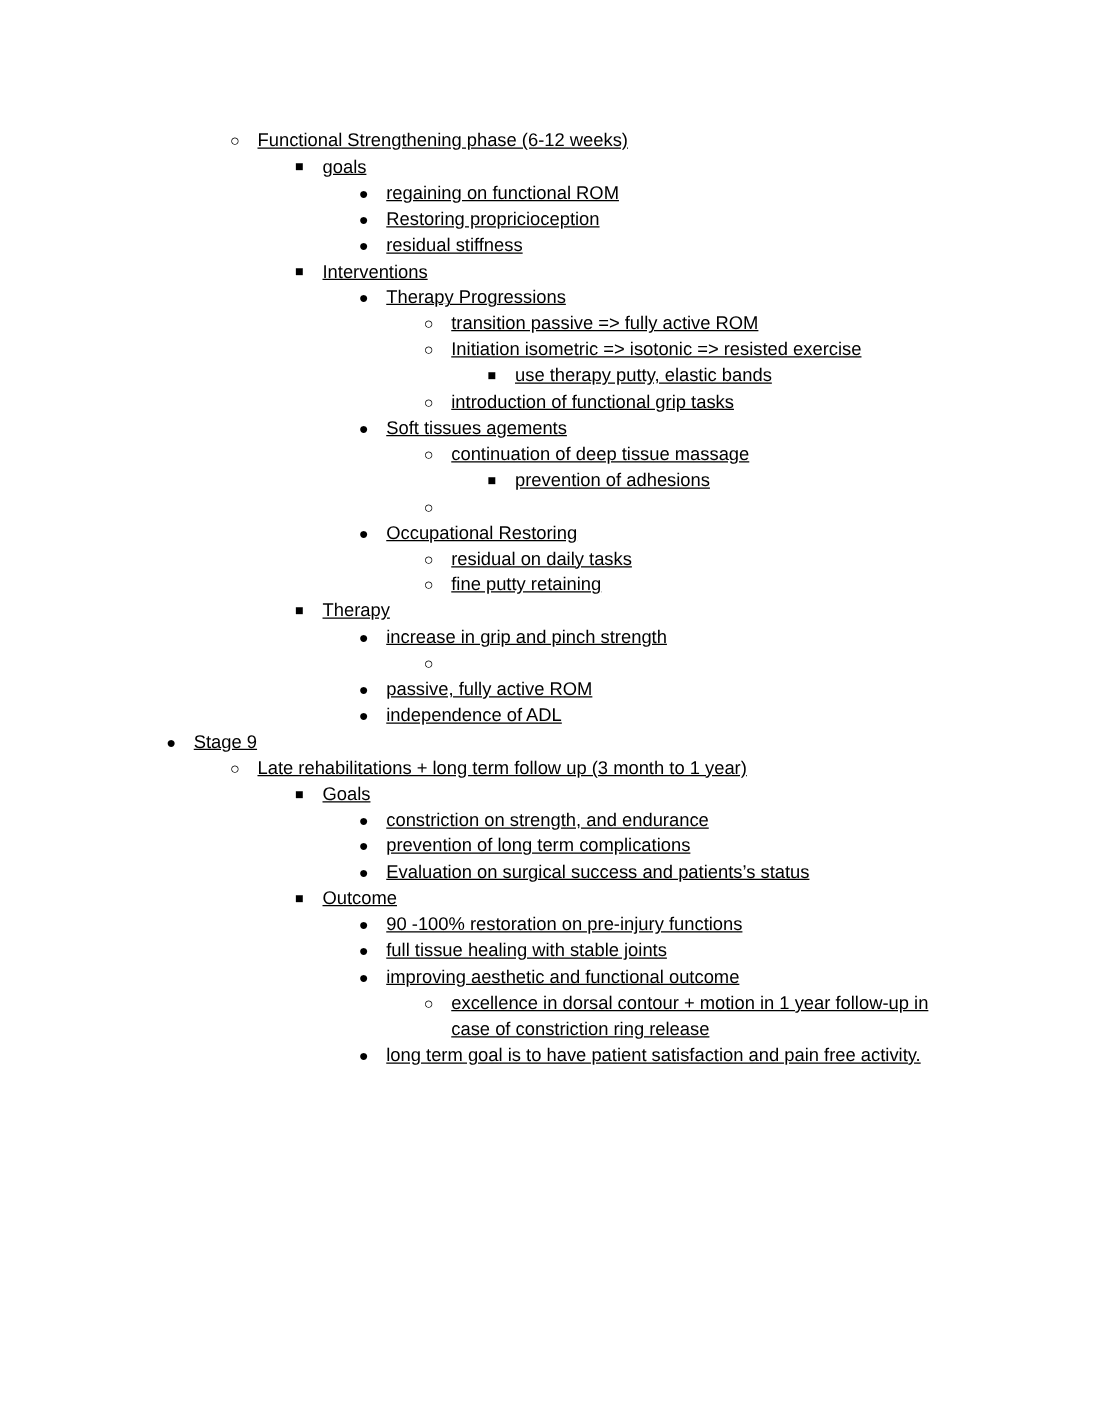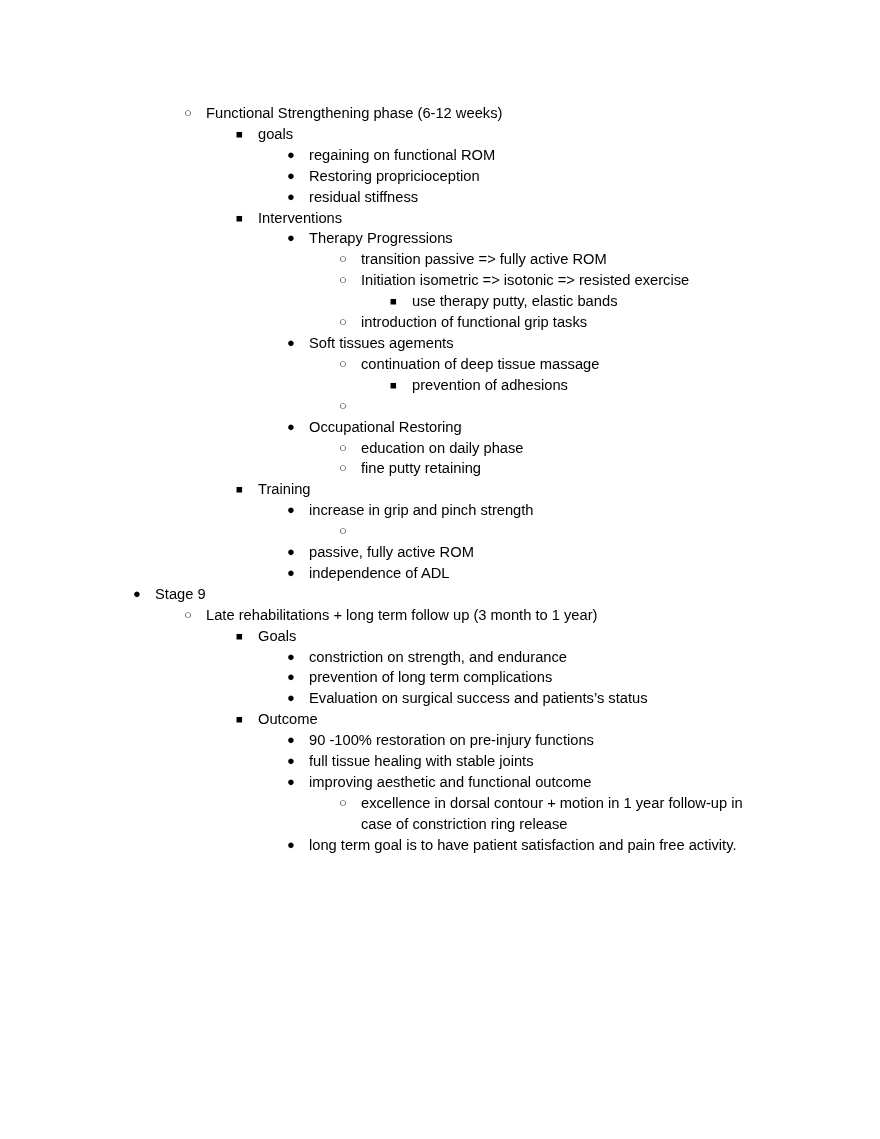--- a/index.html
+++ b/index.html
@@ -36,20 +36,21 @@
     width: 22px;
     text-align: left;
     user-select: none;
   }
   .row .bullet.square { font-size: 11.5px; line-height: 20.9px; }
   .row .bullet.disc   { font-size: 13px;   line-height: 20.9px; }
   .row .bullet.circle { font-size: 13px;   line-height: 20.9px; }
   .row .txt {
     flex: 1 1 auto;
     min-width: 0;
+    text-decoration: underline;
   }
   .l1 { padding-left: 133px; }
   .l2 { padding-left: 184px; }
   .l3 { padding-left: 236px; }
   .l4 { padding-left: 287px; }
   .l5 { padding-left: 339px; }
   .l6 { padding-left: 390px; }
 </style>
 </head>
 <body>
@@ -114,29 +115,29 @@
       </div>
       <div class="row l5">
         <span class="bullet circle">○</span>
       </div>
       <div class="row l4">
         <span class="bullet disc">●</span>
         <span class="txt">Occupational Restoring</span>
       </div>
       <div class="row l5">
         <span class="bullet circle">○</span>
-        <span class="txt">education on daily phase</span>
+        <span class="txt">residual on daily tasks</span>
       </div>
       <div class="row l5">
         <span class="bullet circle">○</span>
         <span class="txt">fine putty retaining</span>
       </div>
       <div class="row l3">
         <span class="bullet square">■</span>
-        <span class="txt">Training</span>
+        <span class="txt">Therapy</span>
       </div>
       <div class="row l4">
         <span class="bullet disc">●</span>
         <span class="txt">increase in grip and pinch strength</span>
       </div>
       <div class="row l5">
         <span class="bullet circle">○</span>
       </div>
       <div class="row l4">
         <span class="bullet disc">●</span>

